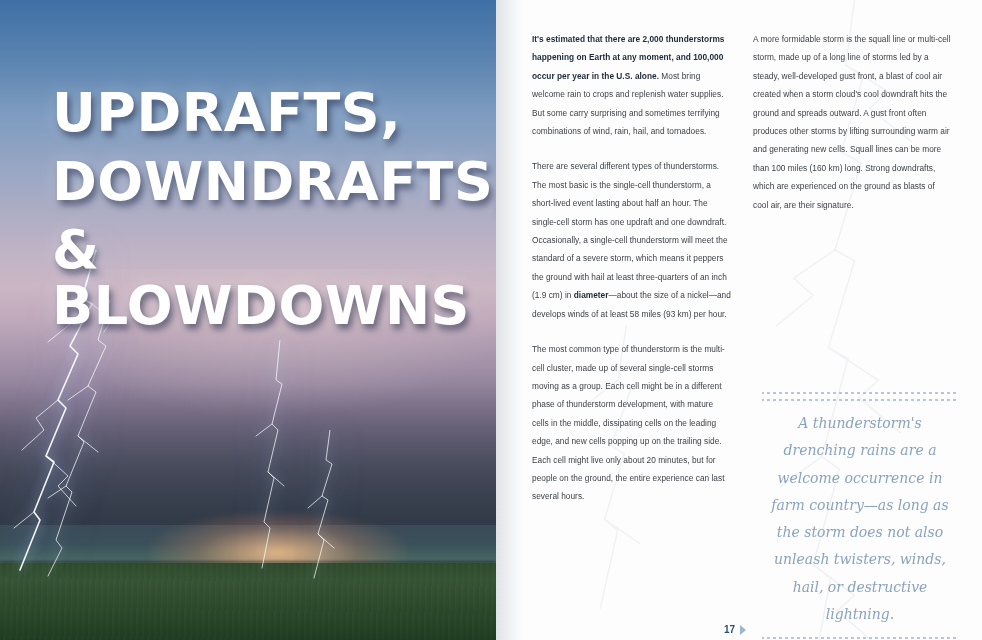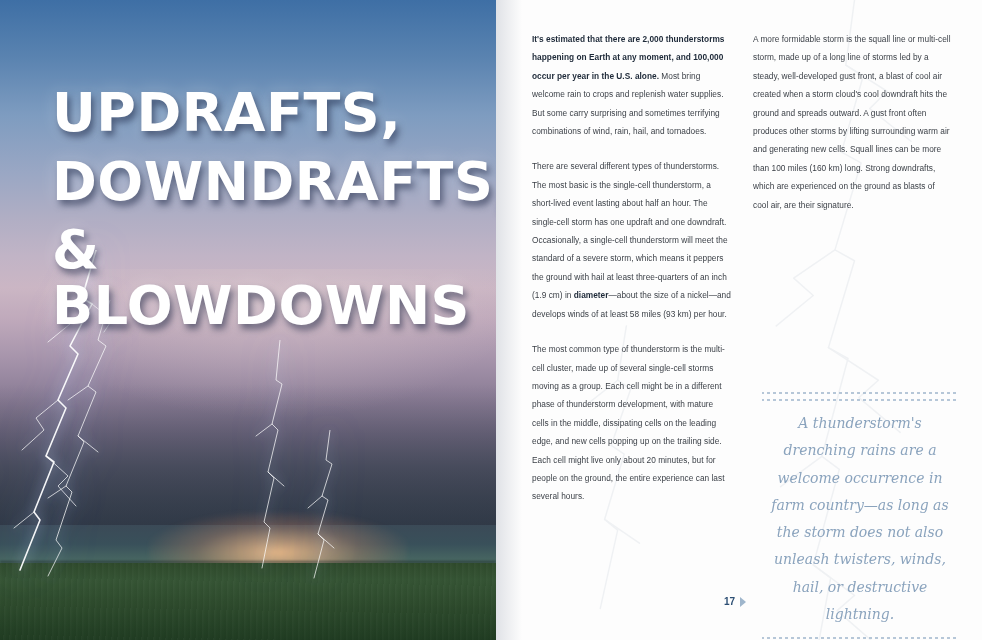--- a/index.html
+++ b/index.html
@@ -239,21 +239,21 @@
     line-height: 1.95;
     color: #8aa3bd;
     text-align: center;
     padding: 9px 4px 9px 4px;
   }
 
   
   .folio {
     position: absolute;
     left: 228px;
-    top: 596px;
+    top: 624px;
     display: flex;
     align-items: center;
     gap: 5px;
   }
   .folio-num {
     font-size: 10px;
     font-weight: bold;
     color: #2d4f74;
     font-family: "Liberation Sans", sans-serif;
   }

